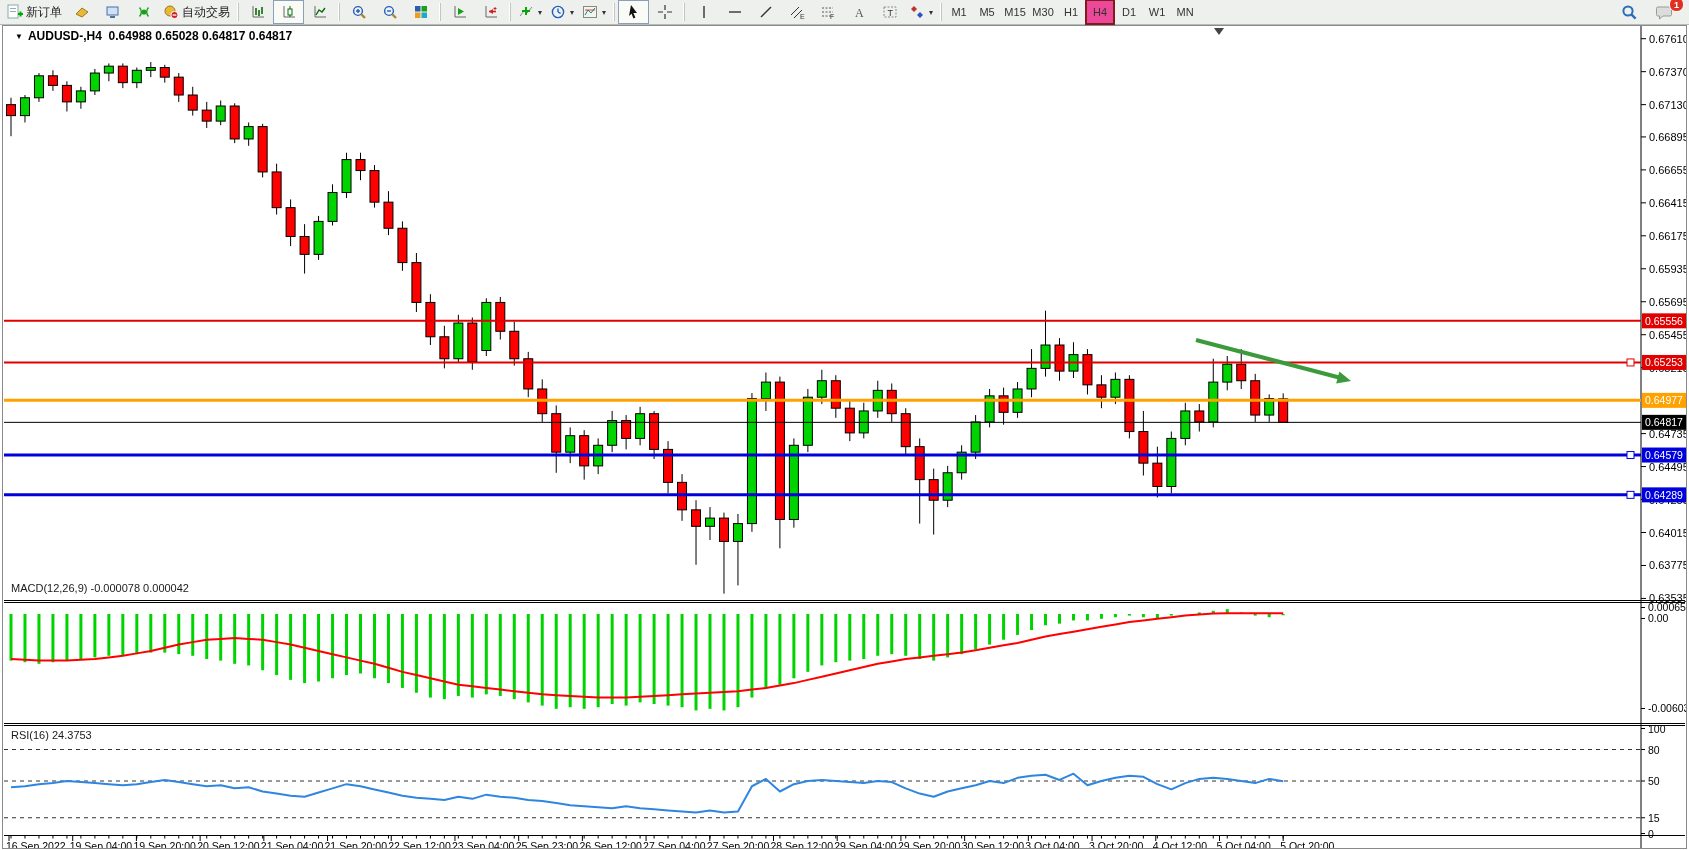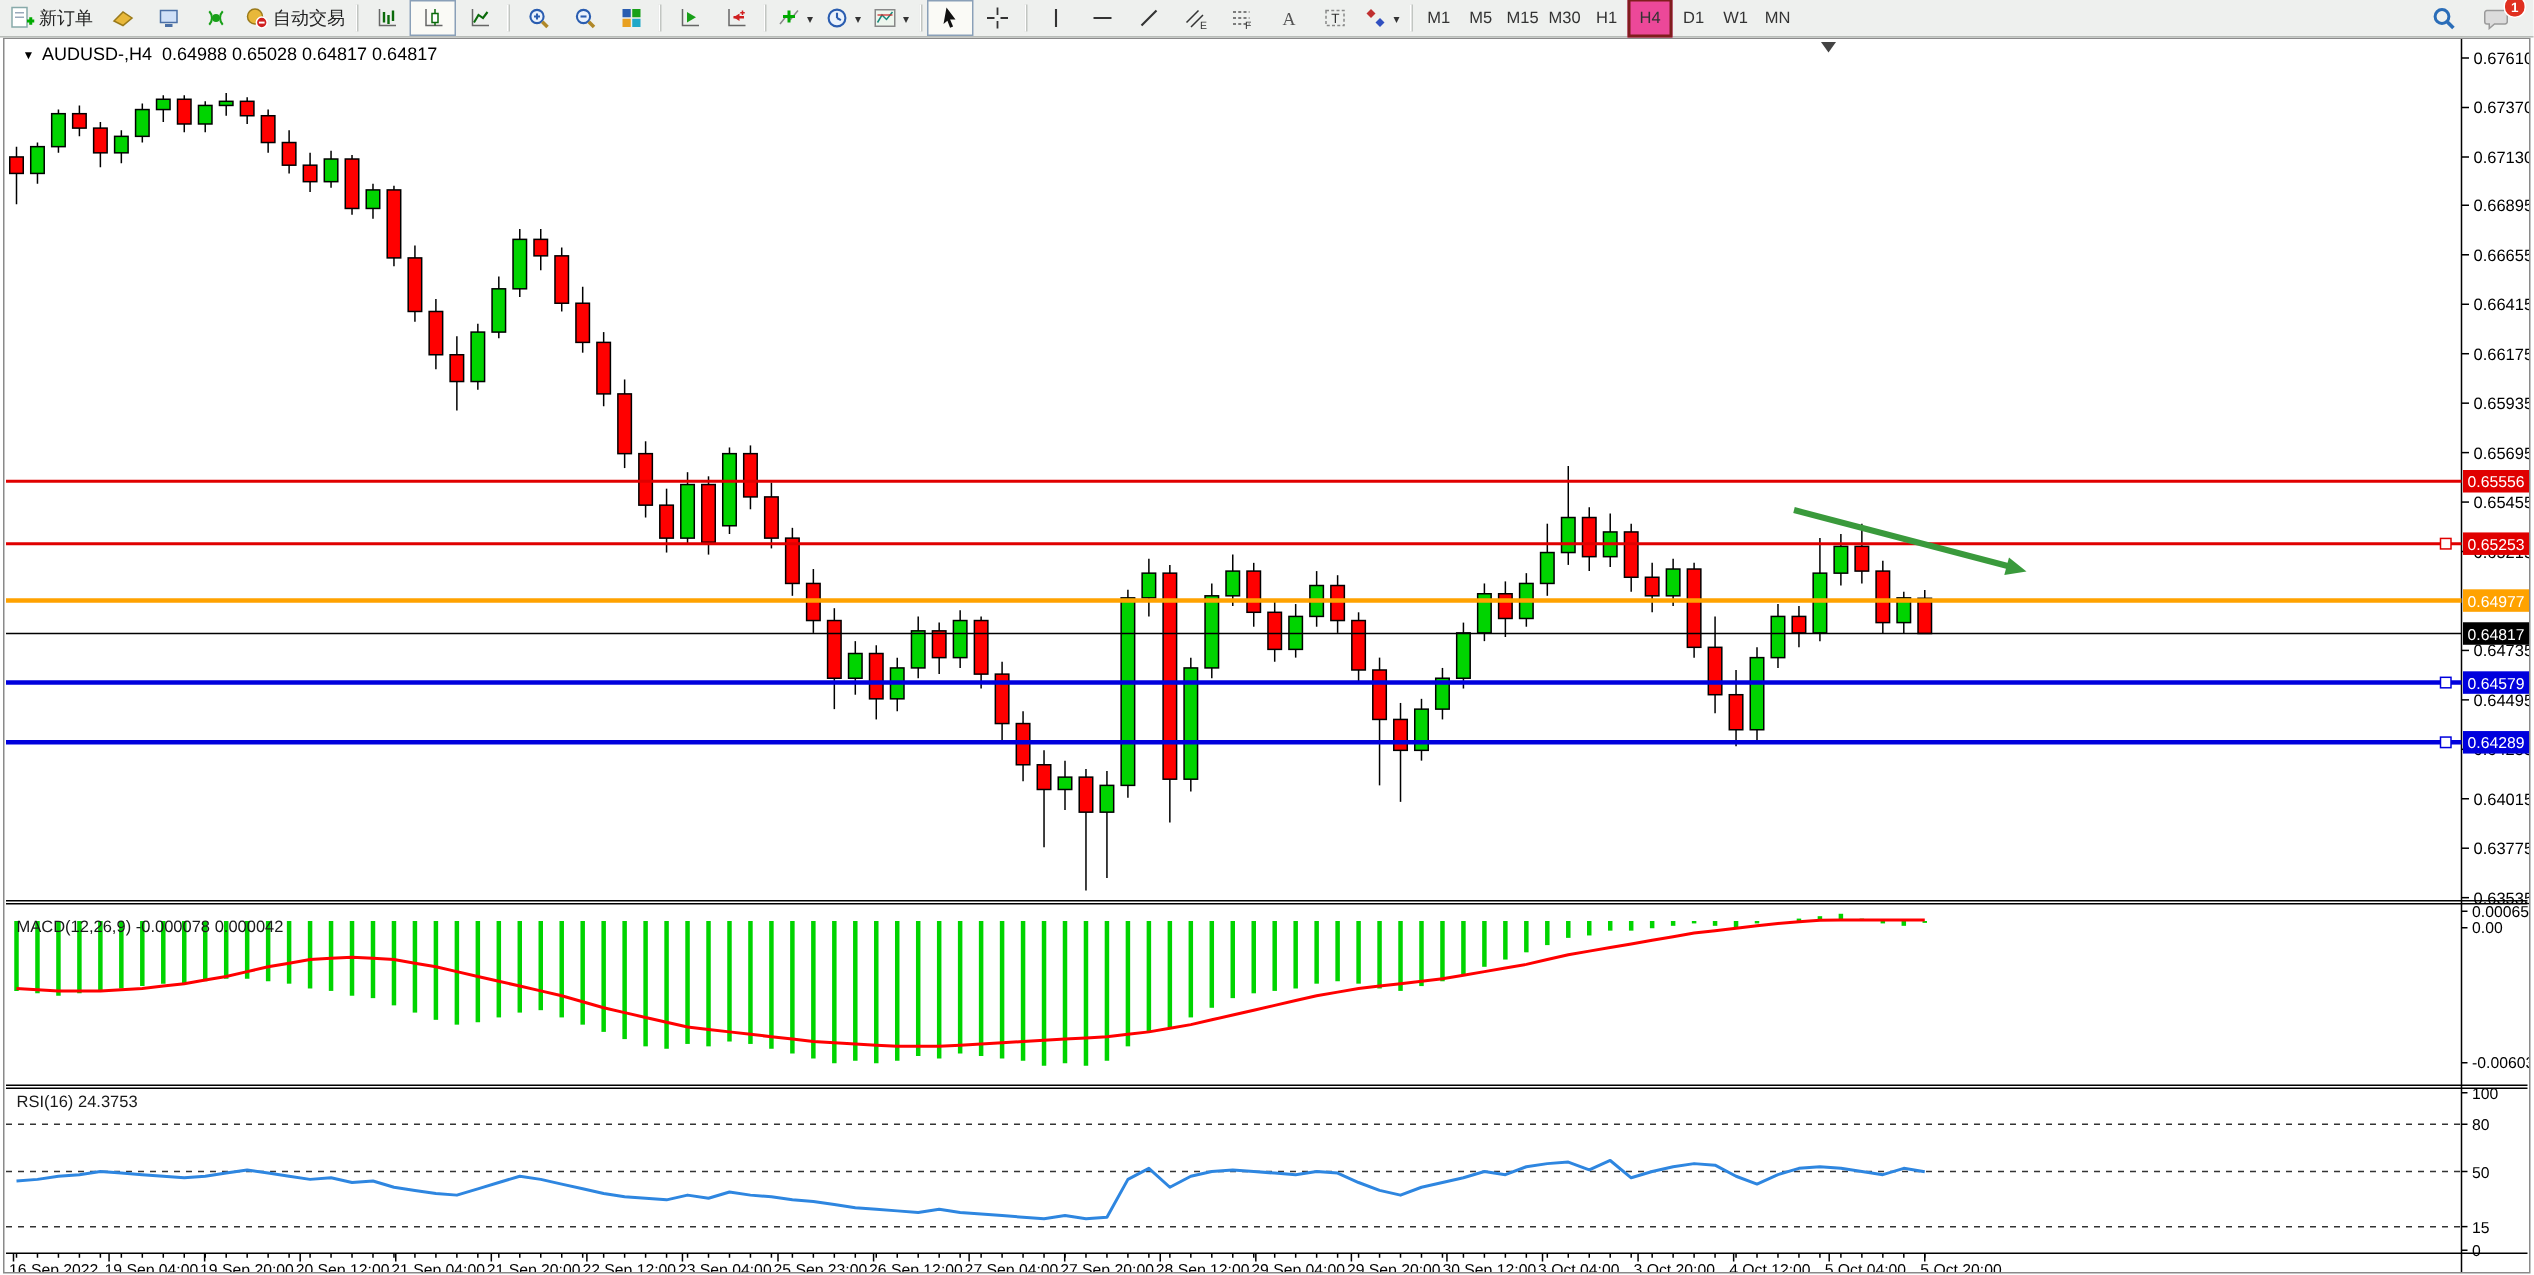--- a/index.html
+++ b/index.html
@@ -21,21 +21,21 @@
       display:flex;align-items:center;justify-content:center;border:1px solid transparent}
   .tf.active{background:#ec4899;border:2px solid #7f1d1d}
   .right{margin-left:auto;display:flex;align-items:center;gap:4px;padding-right:6px}
   .badge{position:absolute;top:-4px;right:-5px;background:#e03020;color:#fff;font:bold 9px "Liberation Sans",sans-serif;
          border-radius:7px;min-width:13px;height:13px;display:flex;align-items:center;justify-content:center;border:1px solid #fff}
   
   .chartwin{position:absolute;left:2px;top:25px;width:1685px;height:824px;background:#fff;
             border:1px solid #8a8a8a;box-sizing:border-box}
   svg#plot{position:absolute;left:0;top:0}
   .ovl{position:absolute;font:11px "Liberation Sans",sans-serif;color:#000;white-space:pre;z-index:4}
-  .title{left:12px;top:3px;font-weight:normal;font-size:12px}
+  .title{left:12px;top:3px;font-weight:bold;font-size:12px}
   .title .tri{font-size:8px;margin-right:5px;vertical-align:1px}
   .ind{font-size:11px;color:#1a1a1a}
 </style>
 </head>
 <body>
 
 <div class="toolbar">
   <div class="grp">
     <div class="tb">
       <svg width="16" height="16">
@@ -243,21 +243,21 @@
       <svg width="18" height="16">
           <path d="M2 3h12a1.5 1.5 0 0 1 1.5 1.5v6A1.5 1.5 0 0 1 14 12H7l-3.5 3v-3H2A1.5 1.5 0 0 1 .5 10.5v-6A1.5 1.5 0 0 1 2 3z" fill="#dcdcdc" stroke="#9a9a9a"></path>
         </svg>
       <span class="badge">1</span>
     </div>
   </div>
 </div>
 
 <div class="chartwin">
   <div class="ovl title"><span class="tri">▼</span><span>AUDUSD-,H4</span>&nbsp;&nbsp;<span>0.64988 0.65028 0.64817 0.64817</span></div>
-  <div class="ovl ind" style="left:8px;top:586px"><span>MACD(12,26,9)</span> <span>-0.000078 0.000042</span></div>
+  <div class="ovl ind" style="left:8px;top:556px"><span>MACD(12,26,9)</span> <span>-0.000078 0.000042</span></div>
   <div class="ovl ind" style="left:8px;top:703px"><span>RSI(16)</span> <span>24.3753</span></div>
   <svg id="plot" width="1683" height="822" viewBox="0 0 1683 822">
       <g>
         <line x1="1" y1="574.5" x2="1682" y2="574.5" stroke="#000" stroke-width="1"></line>
         <line x1="1" y1="576.5" x2="1682" y2="576.5" stroke="#000" stroke-width="1"></line>
         <line x1="1" y1="697.5" x2="1682" y2="697.5" stroke="#000" stroke-width="1"></line>
         <line x1="1" y1="699.5" x2="1682" y2="699.5" stroke="#000" stroke-width="1"></line>
         <line x1="1" y1="809.5" x2="1682" y2="809.5" stroke="#000" stroke-width="1"></line>
         <line x1="1638" y1="0" x2="1638" y2="822" stroke="#000"></line>
       </g>

